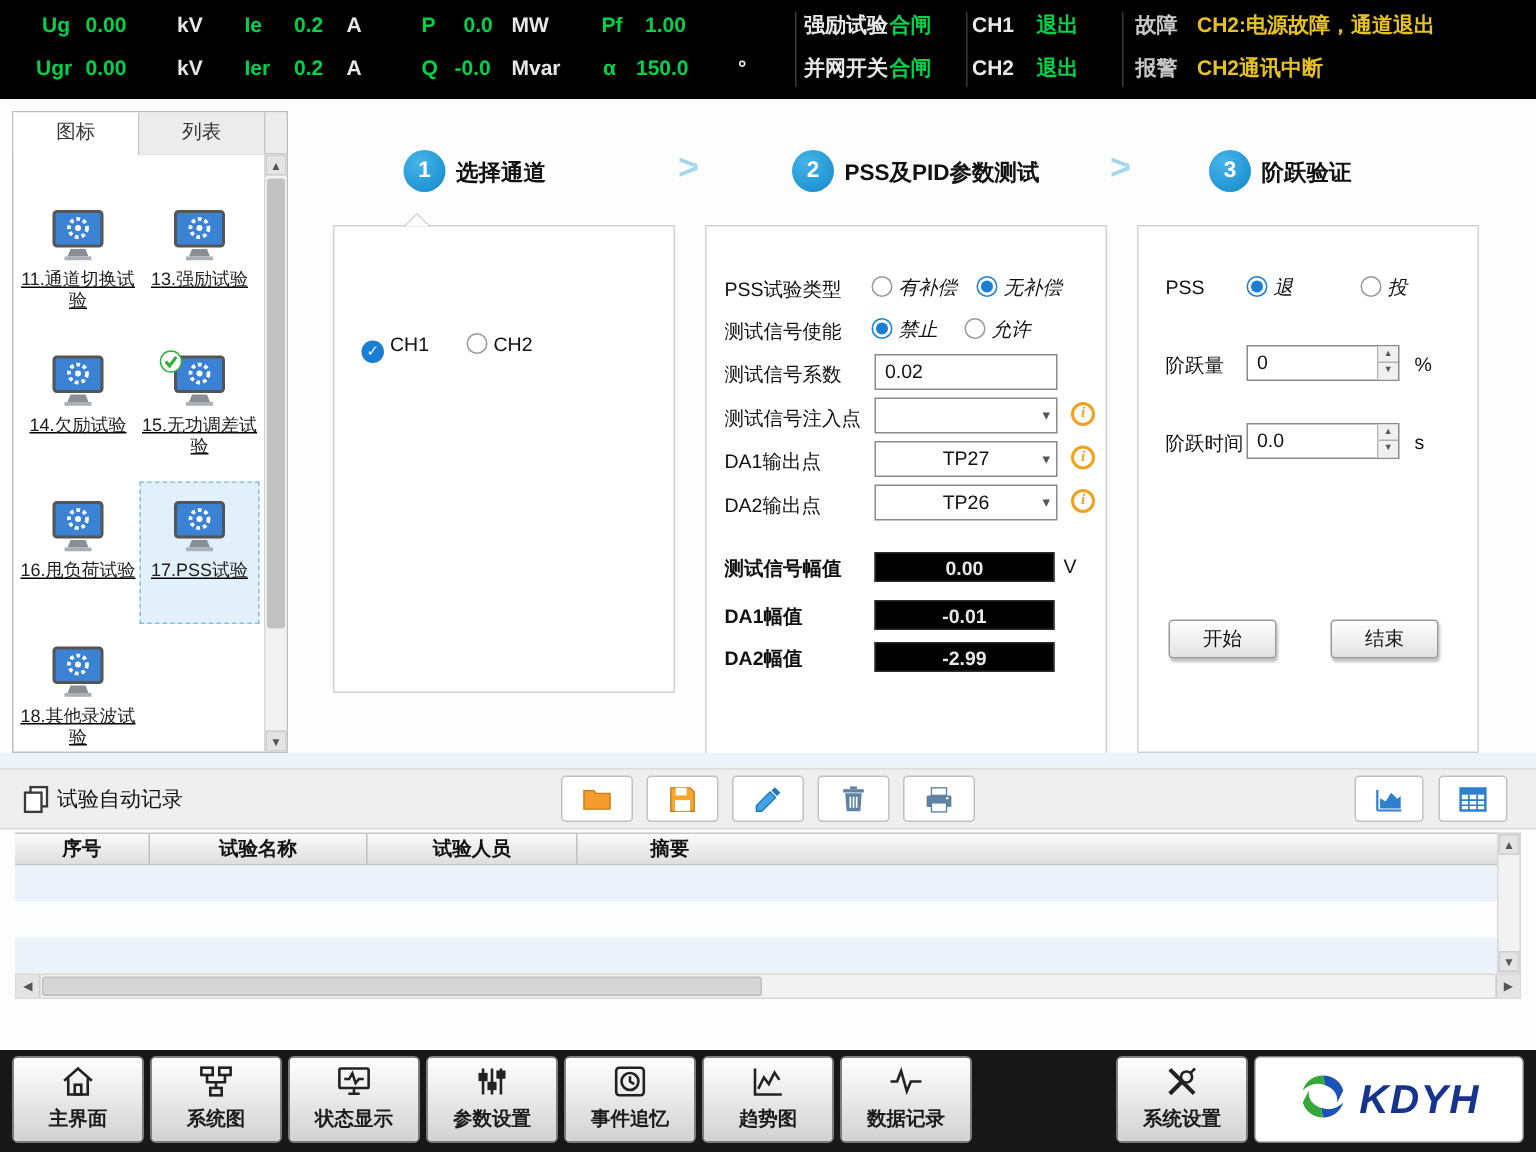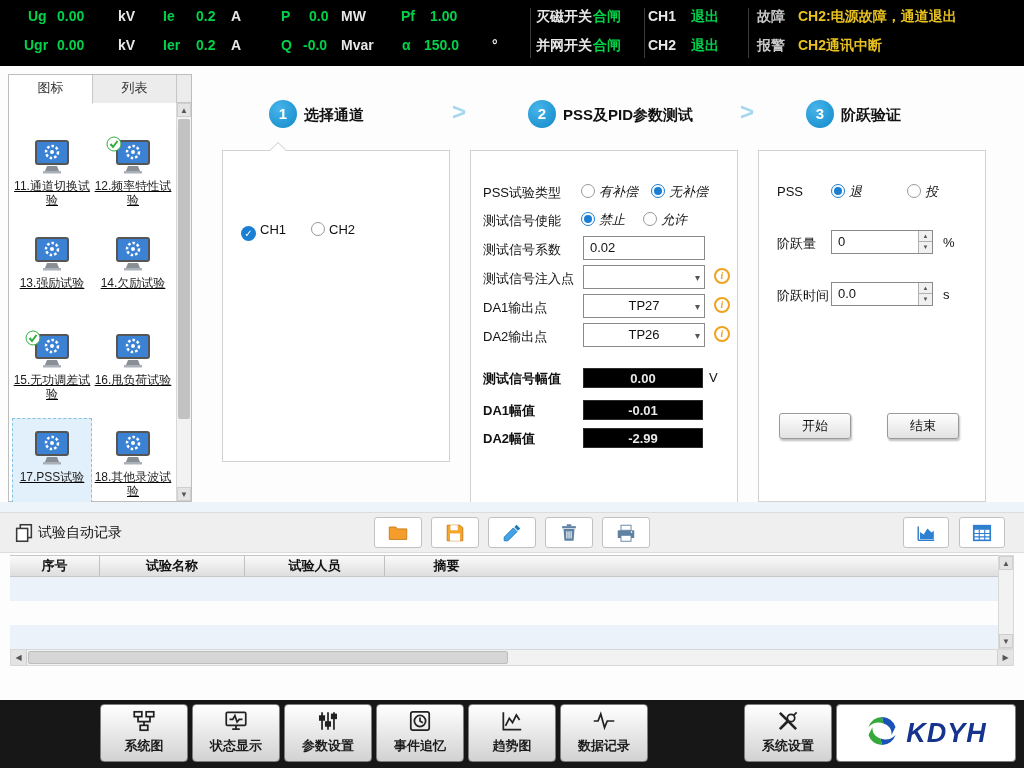--- a/index.html
+++ b/index.html
@@ -91,21 +91,21 @@
       <span class="tg" style="left:57px">0.00</span>
       <span class="tw" style="left:118px">kV</span>
       <span class="tg" style="left:163px">Ie</span>
       <span class="tg" style="left:196px">0.2</span>
       <span class="tw" style="left:231px">A</span>
       <span class="tg" style="left:281px">P</span>
       <span class="tg" style="left:309px">0.0</span>
       <span class="tw" style="left:341px">MW</span>
       <span class="tg" style="left:401px">Pf</span>
       <span class="tg" style="left:430px">1.00</span>
-      <span class="tw" style="left:536px">灭磁开关</span>
+      <span class="tw" style="left:536px">强励试验</span>
       <span class="tg" style="left:593px">合闸</span>
       <span class="tw" style="left:648px">CH1</span>
       <span class="tg" style="left:691px">退出</span>
       <span class="tl" style="left:757px">故障</span>
       <span class="ty" style="left:798px">CH2:电源故障，通道退出</span>
     </div>
     <div class="trow" style="top:37px">
       <span class="tg" style="left:24px">Ugr</span>
       <span class="tg" style="left:57px">0.00</span>
       <span class="tw" style="left:118px">kV</span>
@@ -143,36 +143,20 @@
               <rect x="6" y="2" width="32" height="23" rx="2" fill="#3b82d4" stroke="#555" stroke-width="2"></rect>
               <circle cx="22" cy="13" r="6" fill="none" stroke="#fff" stroke-width="2.5" stroke-dasharray="2.5 2"></circle>
               <circle cx="22" cy="13" r="2" fill="#fff"></circle>
               <path d="M17 27 h10 l2 5 h-14 z" fill="#8a8f96"></path>
               <rect x="13" y="32" width="18" height="2.5" fill="#aab0b8"></rect>
             </svg>
         </div>
         <div class="ilabel">11.通道切换试验</div>
       </div>
 
-      <div class="sitem">
-        <div class="iconwrap">
-          <svg width="44" height="38" viewBox="0 0 44 38">
-              <rect x="6" y="2" width="32" height="23" rx="2" fill="#3b82d4" stroke="#555" stroke-width="2"></rect>
-              <circle cx="22" cy="13" r="6" fill="none" stroke="#fff" stroke-width="2.5" stroke-dasharray="2.5 2"></circle>
-              <circle cx="22" cy="13" r="2" fill="#fff"></circle>
-              <path d="M17 27 h10 l2 5 h-14 z" fill="#8a8f96"></path>
-              <rect x="13" y="32" width="18" height="2.5" fill="#aab0b8"></rect>
-            </svg>
-          <span class="chk"><svg width="16" height="16">
-                <circle cx="8" cy="8" r="7" fill="#fff" stroke="#2fae3a"></circle>
-                <path d="M4.5 8 l2.5 3 l4.5 -6" stroke="#2fae3a" stroke-width="2" fill="none"></path>
-              </svg></span>
-        </div>
-        <div class="ilabel">12.频率特性试验</div>
-      </div>
 
       <div class="sitem">
         <div class="iconwrap">
           <svg width="44" height="38" viewBox="0 0 44 38">
               <rect x="6" y="2" width="32" height="23" rx="2" fill="#3b82d4" stroke="#555" stroke-width="2"></rect>
               <circle cx="22" cy="13" r="6" fill="none" stroke="#fff" stroke-width="2.5" stroke-dasharray="2.5 2"></circle>
               <circle cx="22" cy="13" r="2" fill="#fff"></circle>
               <path d="M17 27 h10 l2 5 h-14 z" fill="#8a8f96"></path>
               <rect x="13" y="32" width="18" height="2.5" fill="#aab0b8"></rect>
             </svg>
@@ -405,20 +389,28 @@
     </div>
     <div class="hscroll">
       <div class="harrow" style="left:0">◀</div>
       <div class="hthumb"></div>
       <div class="harrow" style="right:0;border-left:1px solid #cfcfcf;border-right:none">▶</div>
     </div>
   </section>
 
   <nav class="bottomnav">
 
+    <div class="navbtn" style="left:8px">
+      <div class="nicon"><svg width="26" height="26" viewBox="0 0 24 24" fill="none" stroke="#222" stroke-width="1.6">
+            <path d="M3.5 11.5 L12 4 L20.5 11.5"></path>
+            <path d="M6 10 V20 H18 V10"></path>
+            <rect x="10" y="14" width="4" height="6"></rect>
+          </svg></div>
+      <div class="nlabel">主界面</div>
+    </div>
 
     <div class="navbtn" style="left:192px">
       <div class="nicon"><svg width="26" height="26" viewBox="0 0 24 24" fill="none" stroke="#222" stroke-width="1.6">
             <rect x="3" y="4" width="18" height="12" rx="1"></rect>
             <path d="M6 10.5 H9 L11 7 L13 13 L15 10.5 H18"></path>
             <path d="M12 16 V19.5 M8.5 19.5 H15.5"></path>
           </svg></div>
       <div class="nlabel">状态显示</div>
     </div>
 

